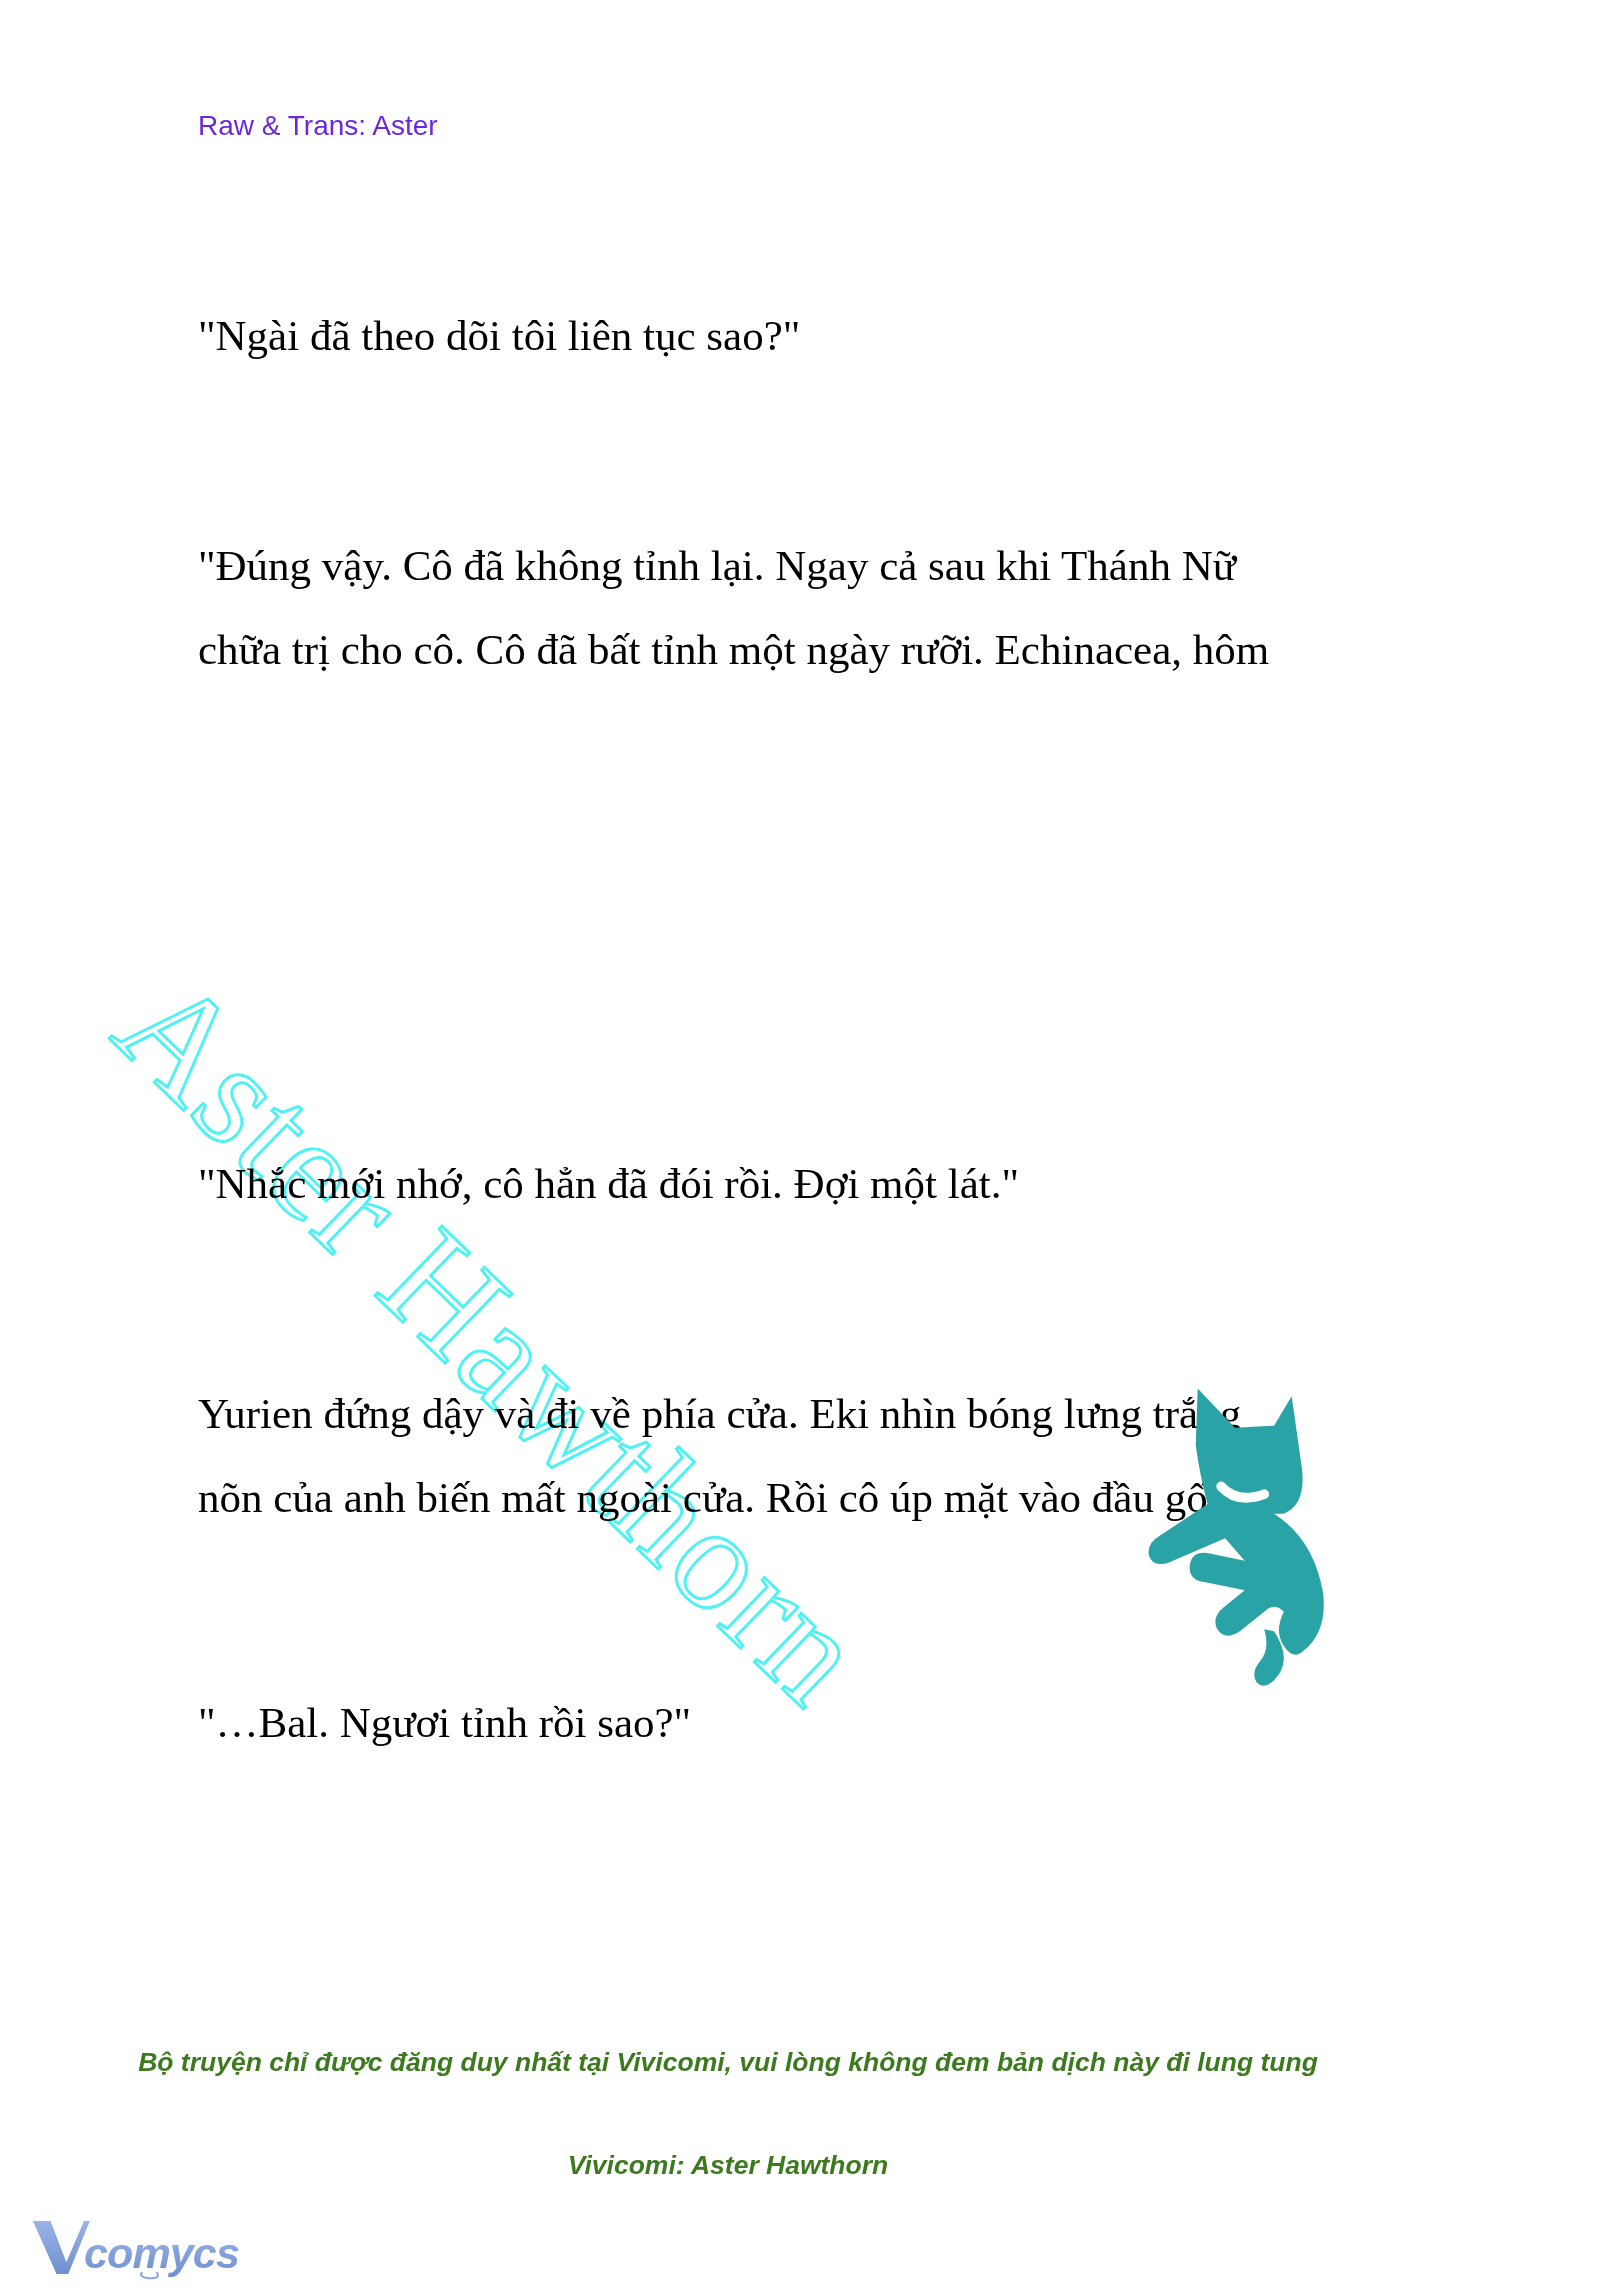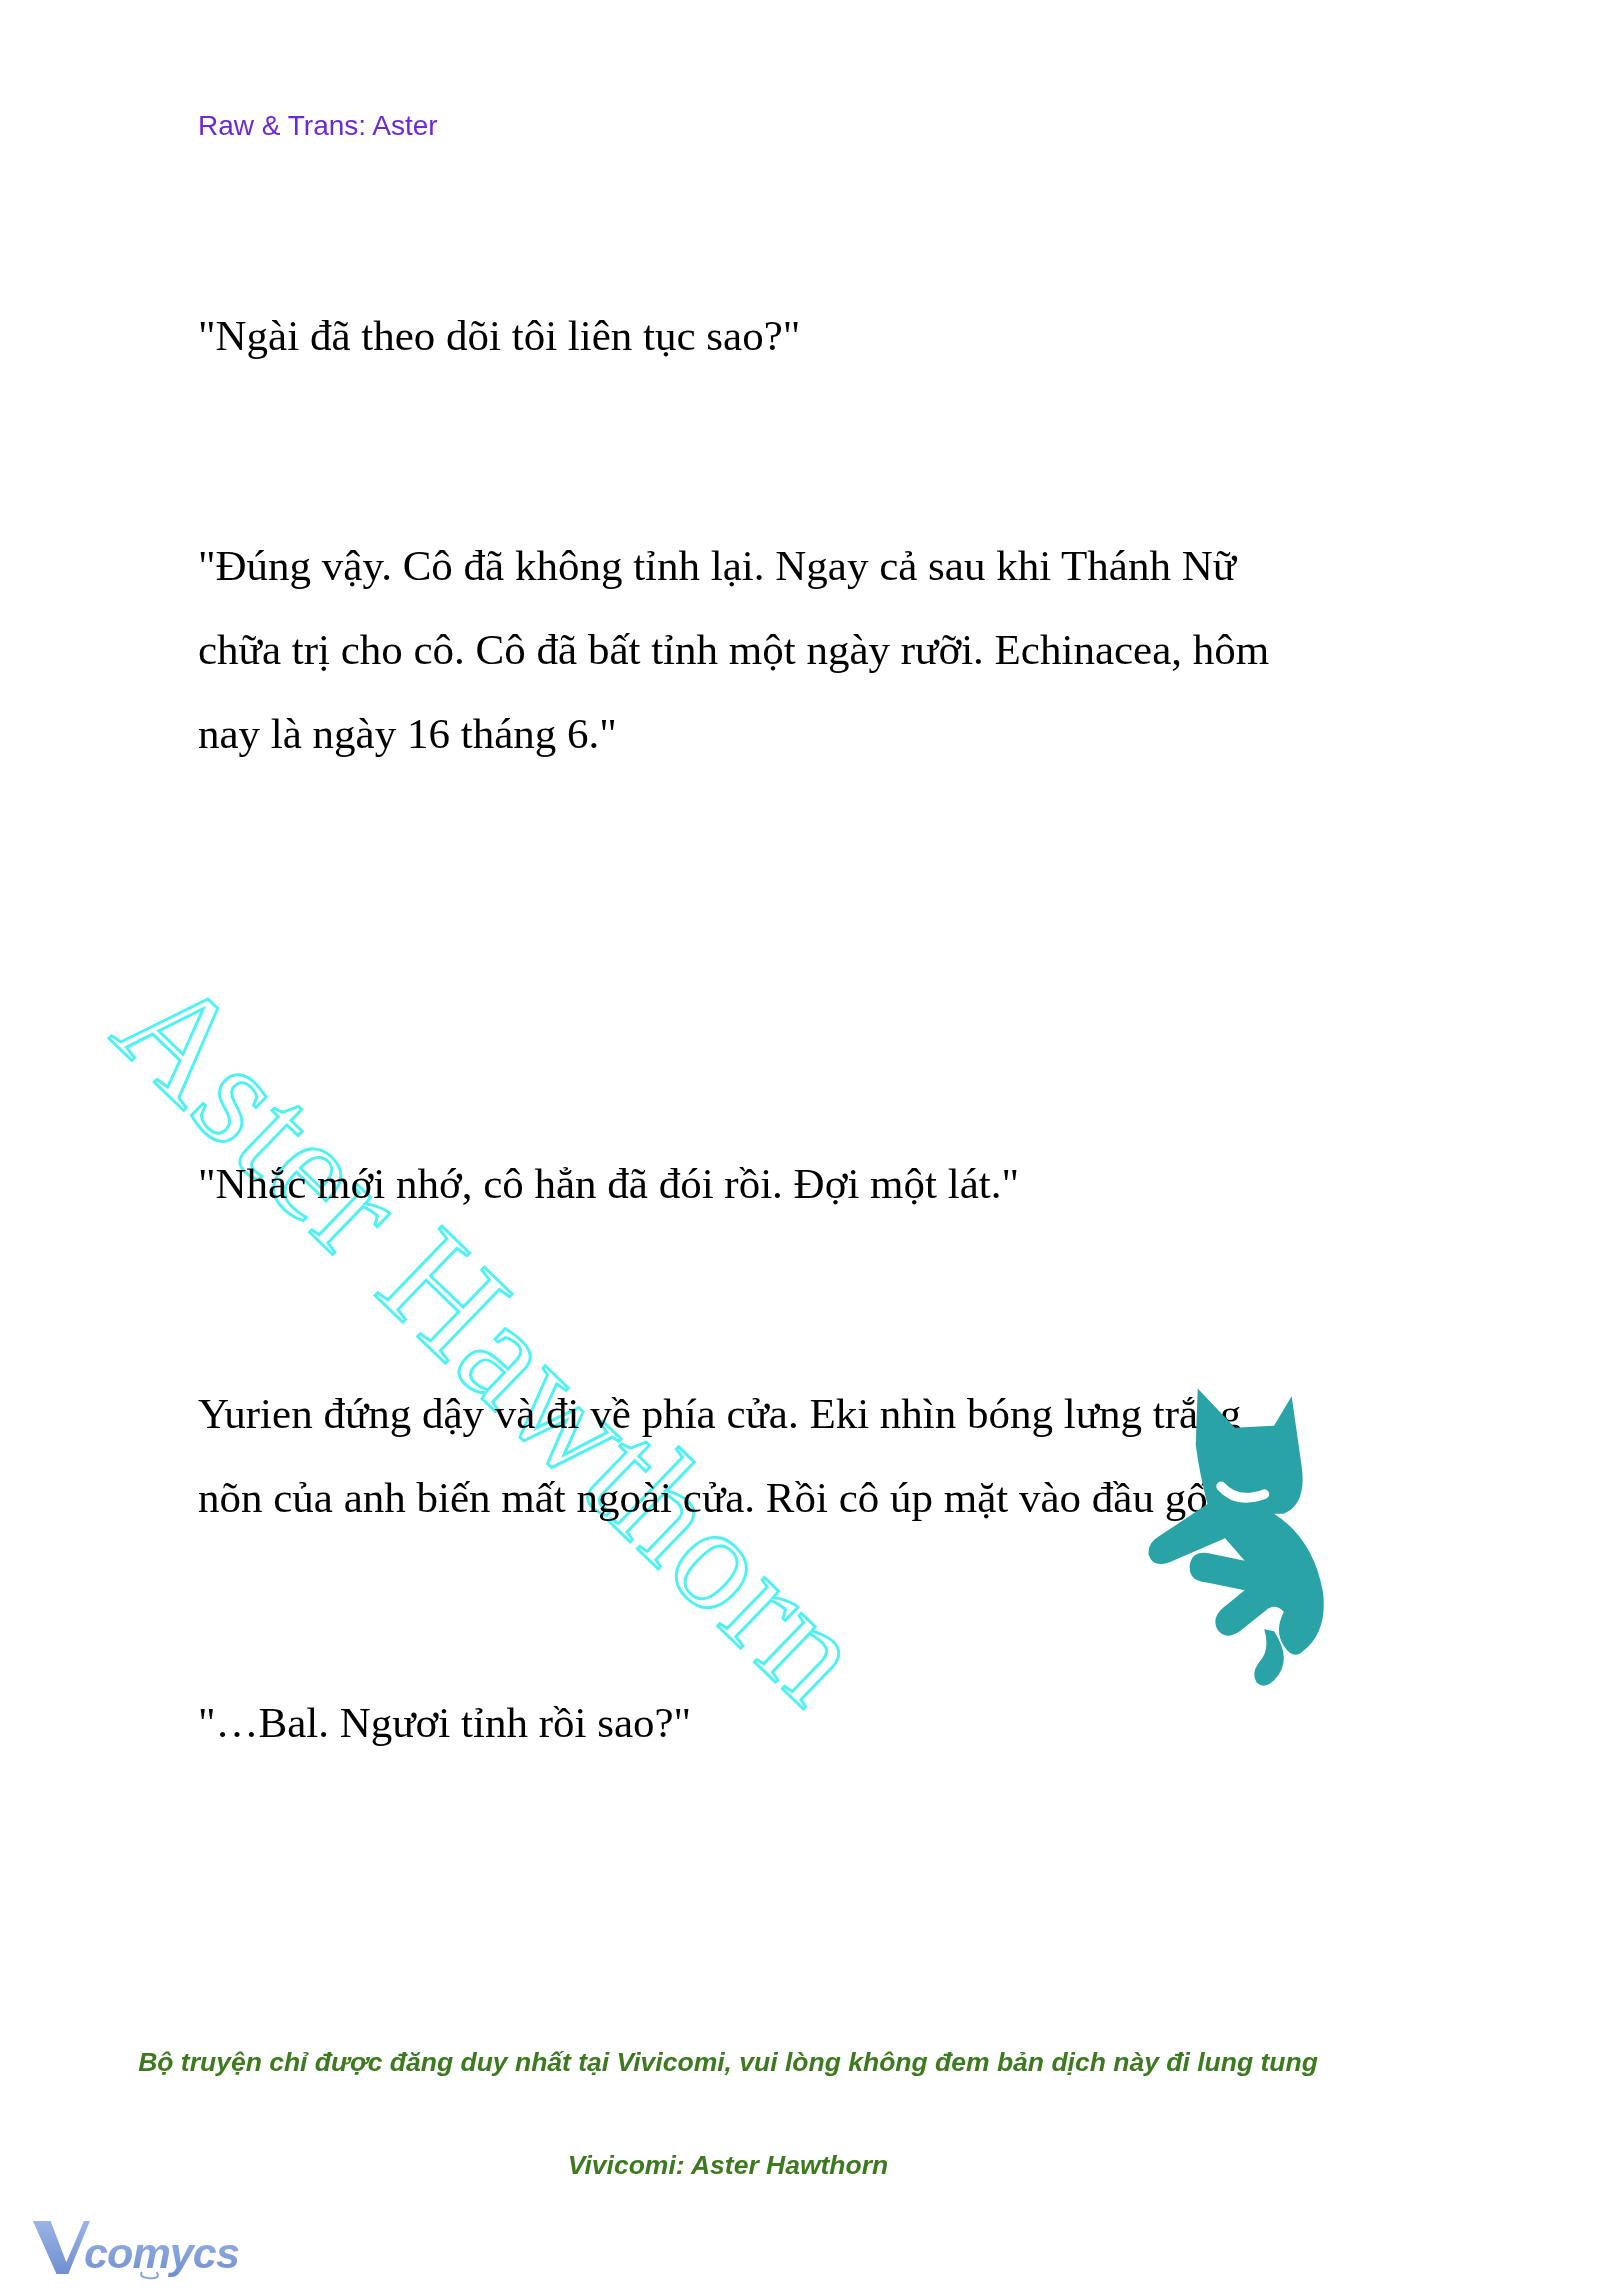--- a/index.html
+++ b/index.html
@@ -19,21 +19,20 @@
 
   <div class="header">Raw &amp; Trans: Aster</div>
 
   <div class="para" style="top:294px;">
     <div>"Ngài đã theo dõi tôi liên tục sao?"</div>
   </div>
 
   <div class="para" style="top:524px;">
     <div>"Đúng vậy. Cô đã không tỉnh lại. Ngay cả sau khi Thánh Nữ</div>
     <div>chữa trị cho cô. Cô đã bất tỉnh một ngày rưỡi. Echinacea, hôm</div>
-    <div>nay là ngày 16 tháng 6."</div>
   </div>
 
 
   <div class="para" style="top:1142px;">
     <div>"Nhắc mới nhớ, cô hẳn đã đói rồi. Đợi một lát."</div>
   </div>
 
   <div class="para" style="top:1372px;">
     <div>Yurien đứng dậy và đi về phía cửa. Eki nhìn bóng lưng trắng</div>
     <div>nõn của anh biến mất ngoài cửa. Rồi cô úp mặt vào đầu gối.</div>

